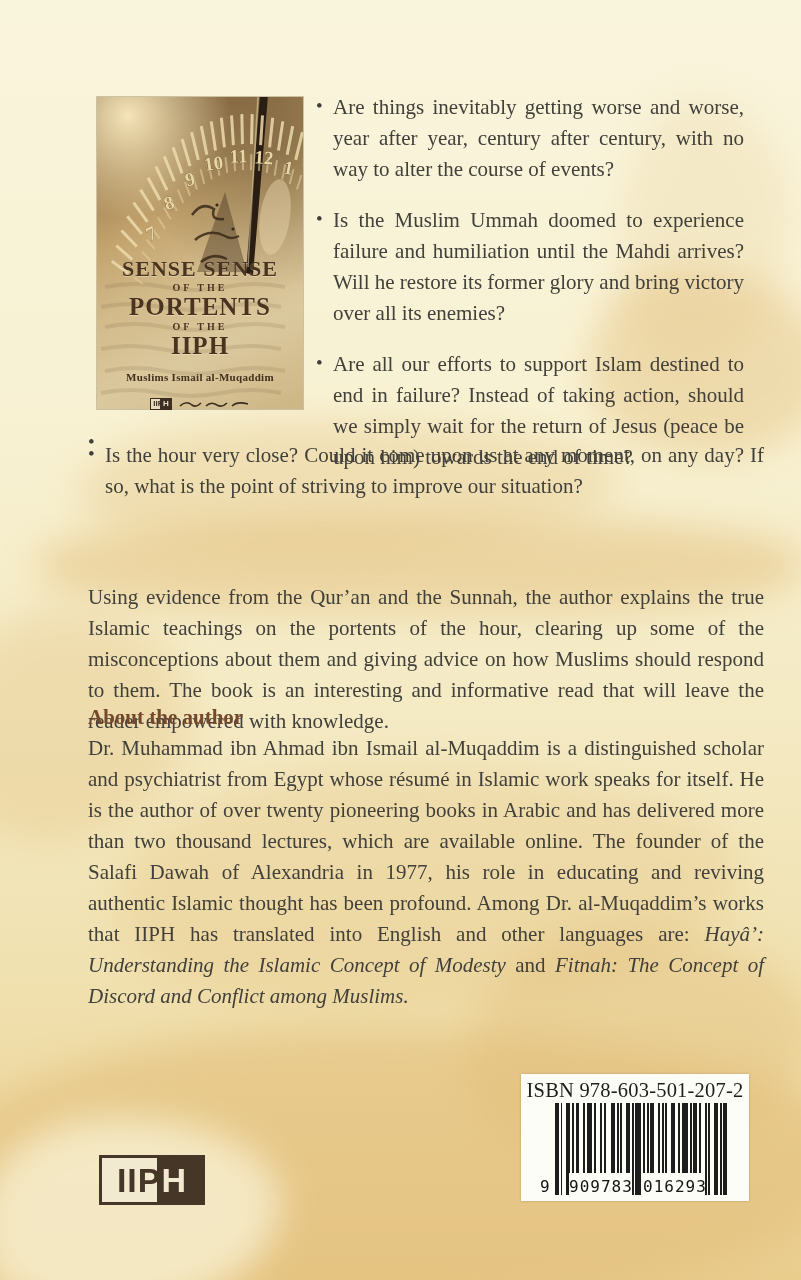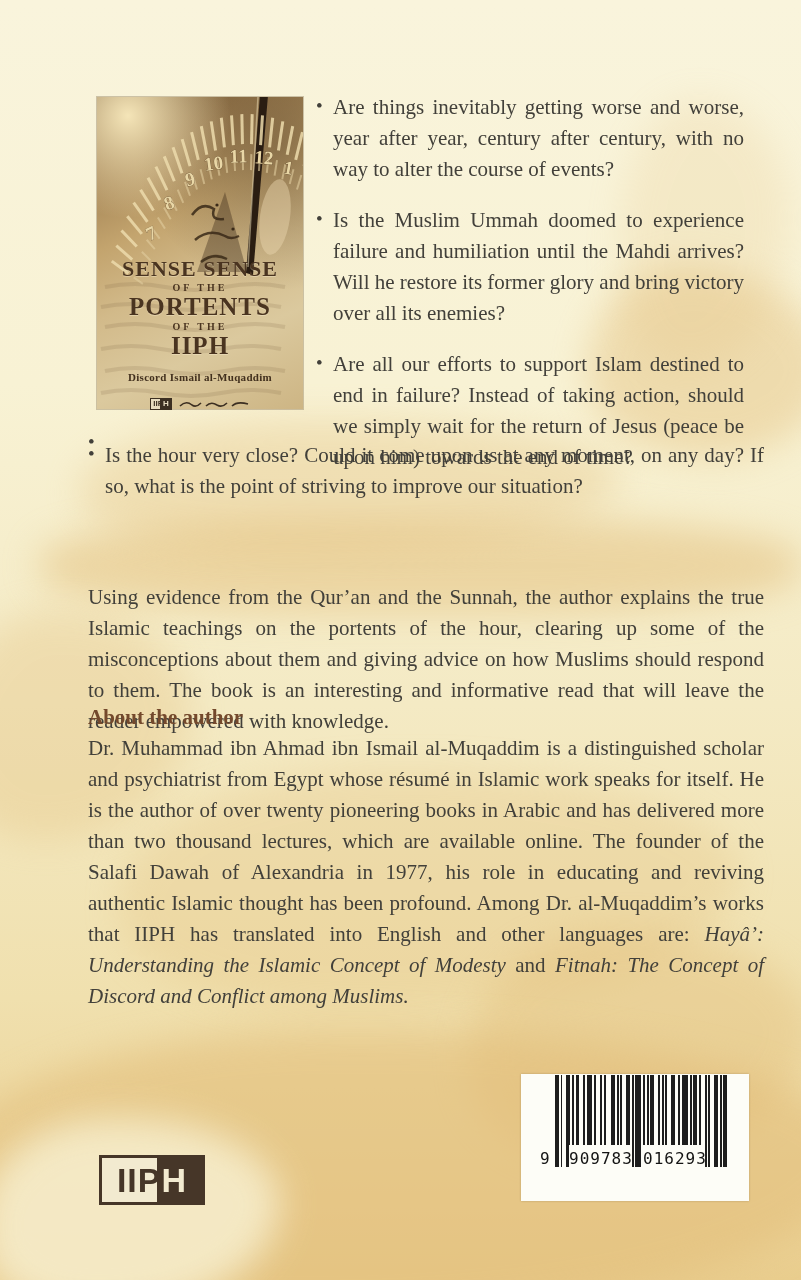--- a/index.html
+++ b/index.html
@@ -178,21 +178,21 @@
         <text x="141.7687360981932" y="65.48718994803517" class="dial-num" transform="rotate(-2 141.7687360981932 65.48718994803517)">11</text>
         <text x="166.42242591328773" y="66.94638625168594" class="dial-num" transform="rotate(4 166.42242591328773 66.94638625168594)">12</text>
         <text x="190.35837691242884" y="77.06147584281828" class="dial-num" transform="rotate(10 190.35837691242884 77.06147584281828)">1</text>
       </svg>
     <div class="cover-text">
       <div class="ct-big">SENSE SENSE</div>
       <div class="ct-small">OF THE</div>
       <div class="ct-big2">PORTENTS</div>
       <div class="ct-small">OF THE</div>
       <div class="ct-big2">IIPH</div>
-      <div class="cover-author">Discord Ismail al-Muqaddim</div>
+      <div class="cover-author">Muslims Ismail al-Muqaddim</div>
       <div class="cover-logo-row">
         <span class="cover-mini-logo"><span>IIP</span><b>H</b></span>
         <svg width="72" height="10" viewBox="0 0 72 10">
           <path d="M2,7 q6,-6 12,-1 q4,3 9,-2 M28,7 q5,-5 11,-1 q5,3 10,-2 M54,7 q5,-5 16,-2" stroke="#3c2f22" stroke-width="1.6" fill="none"></path>
         </svg>
       </div>
     </div>
   </div>
 
   <div class="bullets-narrow">
@@ -221,20 +221,21 @@
   </div>
 
   <div class="desc txt">Using evidence from the Qur’an and the Sunnah, the author explains the true Islamic teachings on the portents of the hour, clearing up some of the misconceptions about them and giving advice on how Muslims should respond to them. The book is an interesting and informative read that will leave the reader empowered with knowledge.</div>
 
   <div class="about">
     <div class="about-heading">About the author</div>
     <div class="txt"><span>Dr. Muhammad ibn Ahmad ibn Ismail al-Muqaddim is a distinguished scholar and psychiatrist from Egypt whose résumé in Islamic work speaks for itself. He is the author of over twenty pioneering books in Arabic and has delivered more than two thousand lectures, which are available online. The founder of the Salafi Dawah of Alexandria in 1977, his role in educating and reviving authentic Islamic thought has been profound. Among Dr. al-Muqaddim’s works that IIPH has translated into English and other languages are: </span><span style="font-style: italic;">Hayâ’: Understanding the Islamic Concept of Modesty</span><span> and </span><span style="font-style: italic;">Fitnah: The Concept of Discord and Conflict among Muslims.</span></div>
   </div>
 
   <div class="isbn-panel">
+    <div class="isbn-label">ISBN 978-603-501-207-2</div>
     <div class="barcode">
       <div class="bars">
           <div class="bar" style="flex-grow: 2;"></div>
           <div class="space" style="flex-grow: 1;"></div>
           <div class="bar" style="flex-grow: 1;"></div>
           <div class="space" style="flex-grow: 2;"></div>
           <div class="bar" style="flex-grow: 2;"></div>
           <div class="space" style="flex-grow: 1;"></div>
           <div class="bar" style="flex-grow: 1;"></div>
           <div class="space" style="flex-grow: 1;"></div>

